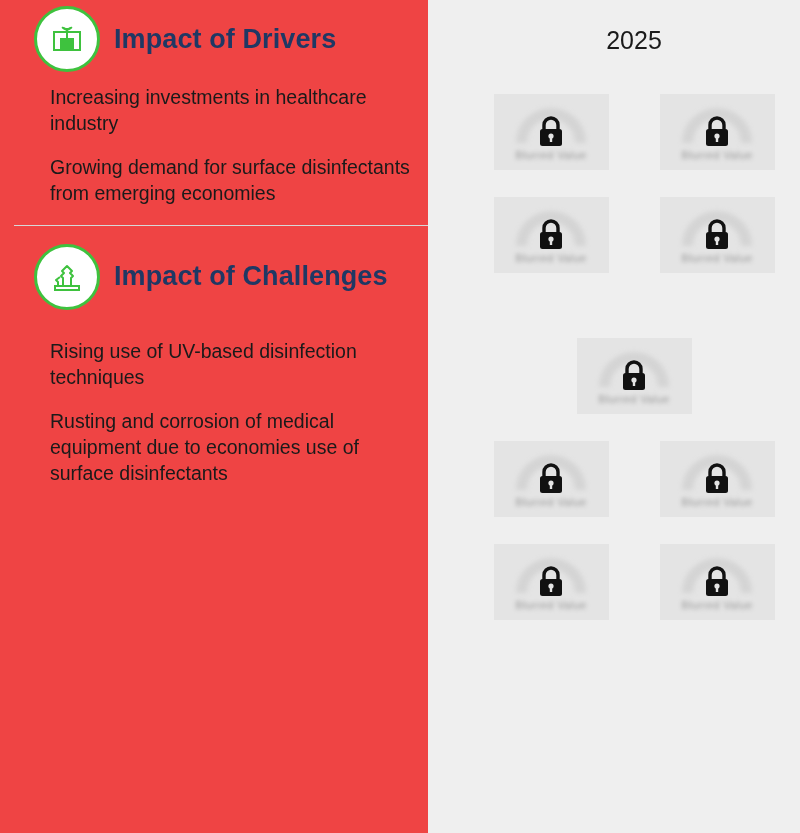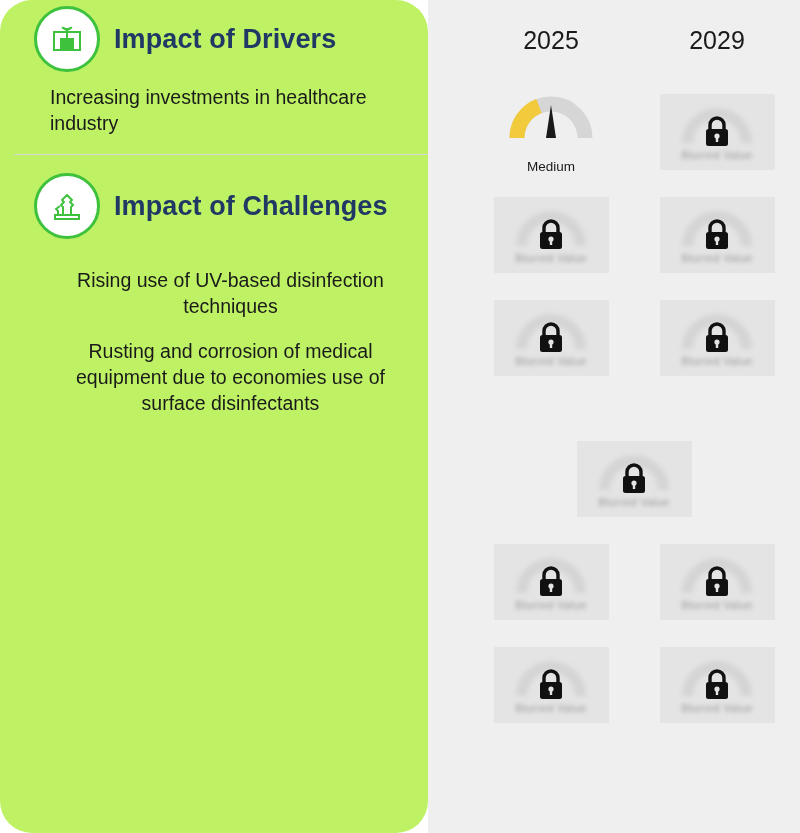--- a/index.html
+++ b/index.html
@@ -16,24 +16,23 @@
   .page {
     position: relative;
     width: 800px;
     height: 833px;
     display: flex;
   }
   
   .left-col {
     width: 428px;
     height: 833px;
-    background: #bef264;
+    background: #ef4444;
     position: relative;
     box-sizing: border-box;
-    border-radius: 32px;
   }
   .section {
     position: relative;
   }
   .section-header {
     display: flex;
     align-items: center;
     padding-left: 34px;
     height: 78px;
   }
@@ -185,26 +184,27 @@
             <rect x="10" y="16" width="14" height="12" fill="#3ec23e"></rect>
             <path d="M17 16 L17 6" stroke="#3ec23e" stroke-width="2"></path>
             <path d="M17 7 C12 2 8 6 17 9" fill="#3ec23e"></path>
             <path d="M17 7 C22 2 26 6 17 9" fill="#3ec23e"></path>
           </svg>
         </div>
         <div class="sec-title">Impact of Drivers</div>
       </div>
       <div class="bullets">
         <div class="bullet">Increasing investments in healthcare industry</div>
+        <div class="bullet">Growing demand for surface disinfectants from emerging economies</div>
       </div>
     </div>
 
     <div class="divider" style="margin-top:6px;"></div>
 
-    <div class="section" style="margin-top:12px;text-align:center;">
+    <div class="section" style="margin-top:12px;">
       <div class="section-header">
         <div class="sec-icon">
           <svg width="34" height="34" viewBox="0 0 34 34">
             <rect x="5" y="26" width="24" height="4" fill="none" stroke="#3ec23e" stroke-width="2"></rect>
             <path d="M13 26 L13 18 L11 16 L14 13 L12 11 L17 6 L22 11 L20 13 L23 16 L21 18 L21 26 Z" fill="none" stroke="#3ec23e" stroke-width="2" stroke-linejoin="round"></path>
             <path d="M8 26 L8 22 L6 20 L10 17" fill="none" stroke="#3ec23e" stroke-width="2" stroke-linejoin="round"></path>
           </svg>
         </div>
         <div class="sec-title">Impact of Challenges</div>
       </div>
@@ -212,49 +212,24 @@
         <div class="bullet">Rising use of UV-based disinfection techniques</div>
         <div class="bullet">Rusting and corrosion of medical equipment due to economies use of surface disinfectants</div>
       </div>
     </div>
   </div>
 
   <div class="right-col">
 
     <div class="year-row">
       <div class="year">2025</div>
-      <div class="year">2029</div>
     </div>
 
     <div class="gauge-grid">
 
-      <div class="gauge-row">
-        <div class="cell">
-          <div class="gauge-wrap">
-            <svg width="86" height="52" viewBox="0 0 86 52">
-              <path d="M9 46 A34 34 0 0 1 77 46" fill="none" stroke="#d6d6d6" stroke-width="15"></path>
-              <path d="M9 46 A34 34 0 0 1 31 14" fill="none" stroke="#f2cb3c" stroke-width="15"></path>
-              <path d="M38 46 L43 13 L48 46 Z" fill="#1a1a1a"></path>
-            </svg>
-            <div class="gauge-label">Medium</div>
-          </div>
-        </div>
-        <div class="cell">
-          <div class="locked">
-            <div class="blurarc"></div>
-            <svg class="lock-icon" viewBox="0 0 30 34">
-              <path d="M8 14 V10 a7 7 0 0 1 14 0 v4" fill="none" stroke="#111" stroke-width="3.4"></path>
-              <rect x="4" y="14" width="22" height="17" rx="2.5" fill="#111"></rect>
-              <circle cx="15" cy="21" r="2.6" fill="#e4e4e4"></circle>
-              <rect x="13.8" y="21" width="2.4" height="6" fill="#e4e4e4"></rect>
-            </svg>
-            <div class="blurtext">Blurred Value</div>
-          </div>
-        </div>
-      </div>
 
       <div class="gauge-row">
         <div class="cell">
           <div class="locked">
             <div class="blurarc"></div>
             <svg class="lock-icon" viewBox="0 0 30 34">
               <path d="M8 14 V10 a7 7 0 0 1 14 0 v4" fill="none" stroke="#111" stroke-width="3.4"></path>
               <rect x="4" y="14" width="22" height="17" rx="2.5" fill="#111"></rect>
               <circle cx="15" cy="21" r="2.6" fill="#e4e4e4"></circle>
               <rect x="13.8" y="21" width="2.4" height="6" fill="#e4e4e4"></rect>

